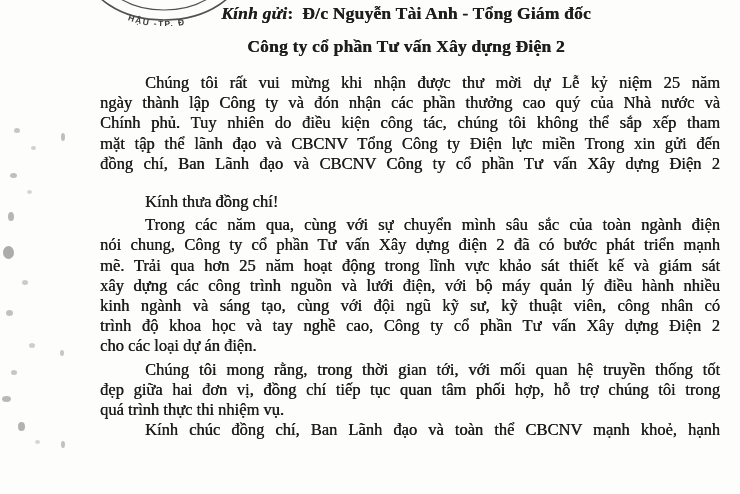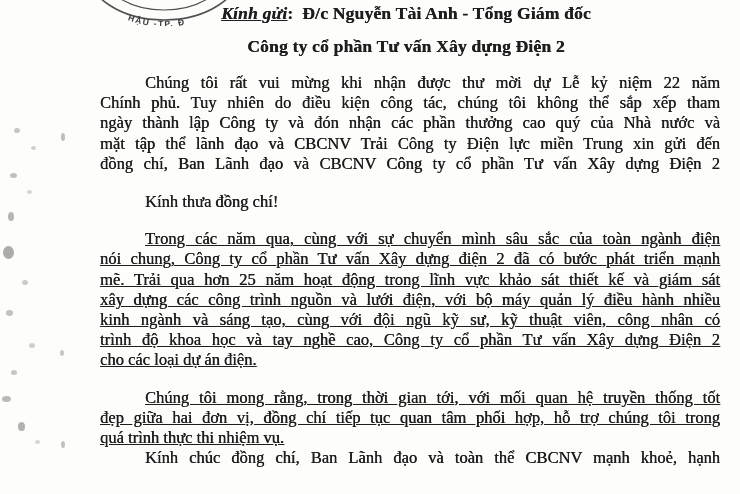--- a/index.html
+++ b/index.html
@@ -15,34 +15,34 @@
 
   
   .stamp{ position:absolute; left:86px; top:0; width:200px; height:26px; }
 
   
   .hdr{ position:absolute; left:66px; width:680px; text-align:center;
         font-weight:bold; font-size:17.5px; letter-spacing:.2px;
         text-shadow:.3px 0 0 currentColor; }
   .hdr1{ top:3px; }
   .hdr2{ top:36px; }
-  .salut-label{ font-style:italic; text-decoration:underline; }
+  .salut-label{ font-style:italic; }
   .salut-recipient{ margin-left:9px; }
 
   
   .body-text{
     position:absolute; left:100px; top:73px; width:620px;
     font-size:16.5px; line-height:20.2px;
     text-shadow:.35px 0 0 currentColor;
   }
   .line{ text-align:justify; text-align-last:left; }
   .fill{ text-align-last:justify; }
   .indent{ padding-left:45px; }
   .sp-blank{ height:18px; }
-  .mt3{ margin-top:17px;text-decoration:underline; }
+  .mt3{ margin-top:3px; }
 
   
   .smudge{ position:absolute; background:#4a4a4a; border-radius:50%; }
 </style>
 </head>
 <body>
 
 <div class="page">
 
   <svg class="stamp" viewBox="0 0 200 26" width="200" height="26" aria-hidden="true">
@@ -57,24 +57,24 @@
   </svg>
 
   <div class="hdr hdr1">
     <span class="salut-label">Kính gửi</span><span>:</span><span class="salut-recipient">Đ/c Nguyễn Tài Anh - Tổng Giám đốc</span>
   </div>
   <div class="hdr hdr2">Công ty cổ phần Tư vấn Xây dựng Điện 2</div>
 
   <div class="body-text">
 
     <div class="para">
-      <div class="line fill indent">Chúng tôi rất vui mừng khi nhận được thư mời dự Lễ kỷ niệm 22 năm</div>
+      <div class="line fill indent">Chúng tôi rất vui mừng khi nhận được thư mời dự Lễ kỷ niệm 25 năm</div>
+      <div class="line fill">ngày thành lập Công ty và đón nhận các phần thưởng cao quý của Nhà nước và</div>
       <div class="line fill">Chính phủ. Tuy nhiên do điều kiện công tác, chúng tôi không thể sắp xếp tham</div>
-      <div class="line fill">ngày thành lập Công ty và đón nhận các phần thưởng cao quý của Nhà nước và</div>
-      <div class="line fill">mặt tập thể lãnh đạo và CBCNV Trải Công ty Điện lực miền Trung xin gửi đến</div>
+      <div class="line fill">mặt tập thể lãnh đạo và CBCNV Tổng Công ty Điện lực miền Trong xin gửi đến</div>
       <div class="line fill">đồng chí, Ban Lãnh đạo và CBCNV Công ty cổ phần Tư vấn Xây dựng Điện 2</div>
     </div>
 
     <div class="sp-blank"></div>
 
     <div class="para">
       <div class="line indent">Kính thưa đồng chí!</div>
     </div>
 
     <div class="para mt3">

